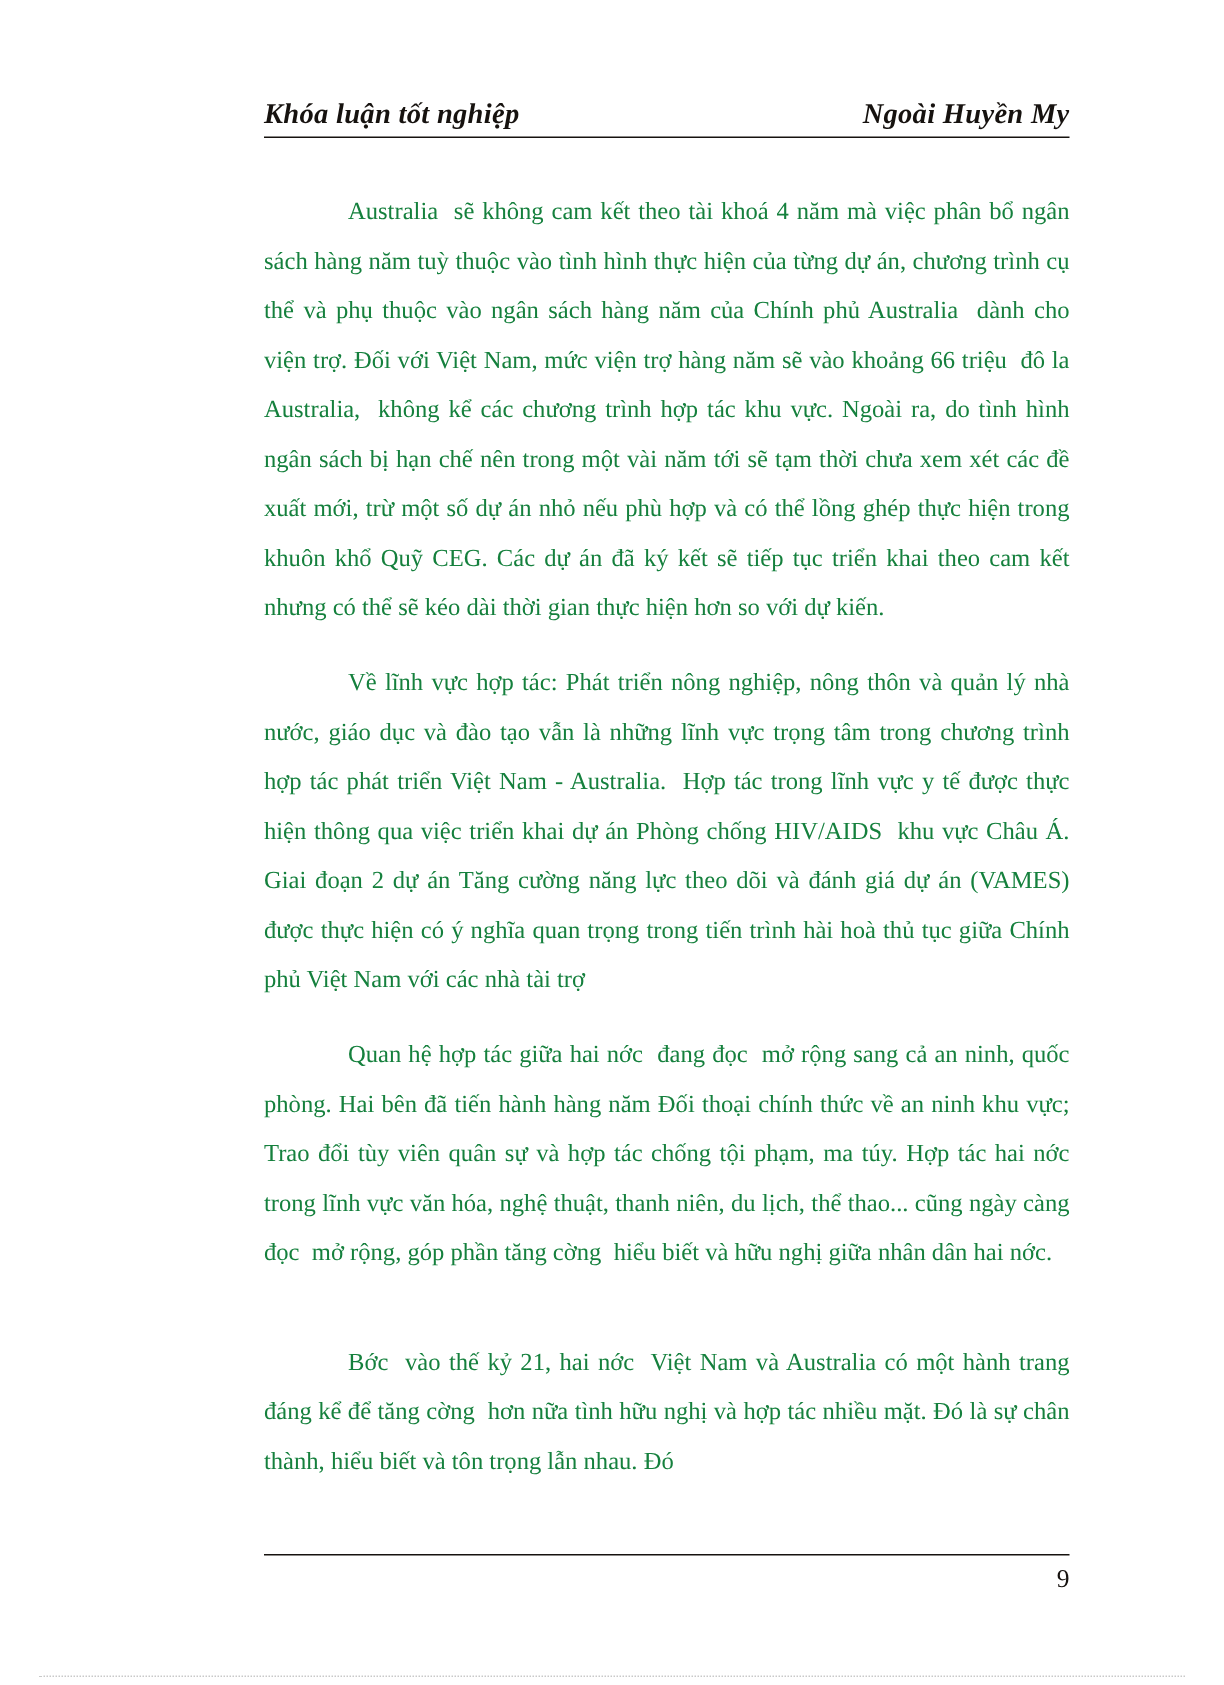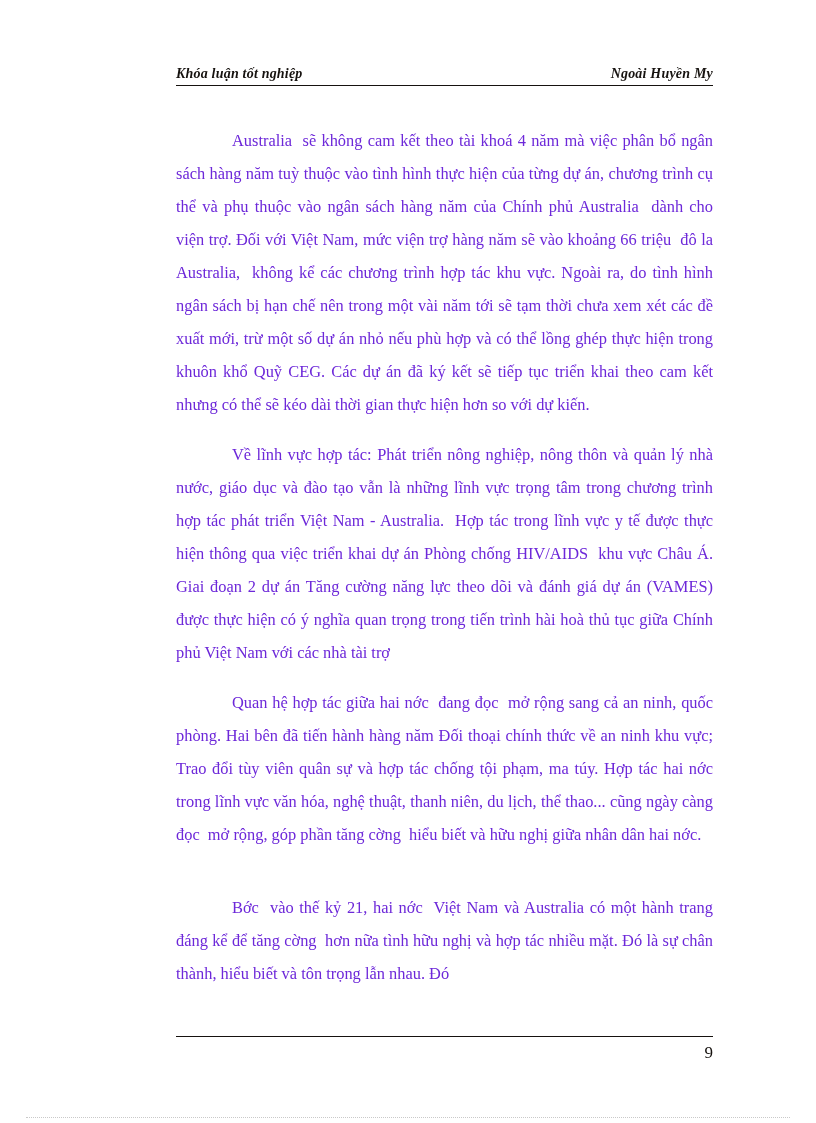--- a/index.html
+++ b/index.html
@@ -25,37 +25,37 @@
     top: 66px;
     width: 537px;
     display: flex;
     justify-content: space-between;
     align-items: flex-end;
     border-bottom: 1.6px solid #16120f;
     padding-bottom: 3px;
     font-family: "Liberation Serif", "DejaVu Serif", serif;
     font-weight: bold;
     font-style: italic;
-    font-size: 14px;
+    font-size: 19px;
     color: #16120f;
     letter-spacing: 0.2px;
   }
   .page-header .hdr-left  { white-space: pre; }
   .page-header .hdr-right { white-space: pre; }
 
   
   .page-body {
     position: absolute;
     left: 176px;
     top: 124px;
     width: 537px;
     font-family: "Liberation Serif", "DejaVu Serif", serif;
     font-size: 16.4px;
     line-height: 33px;
-    color: #6d28d9;
+    color: #15803d;
     text-align: justify;
     text-justify: inter-word;
     -webkit-font-smoothing: antialiased;
   }
   .page-body p {
     margin: 0 0 17px 0;
     text-indent: 56px;
     white-space: pre-wrap;
   }
   .page-body p:last-child { margin-bottom: 0; margin-top: 40px; }

